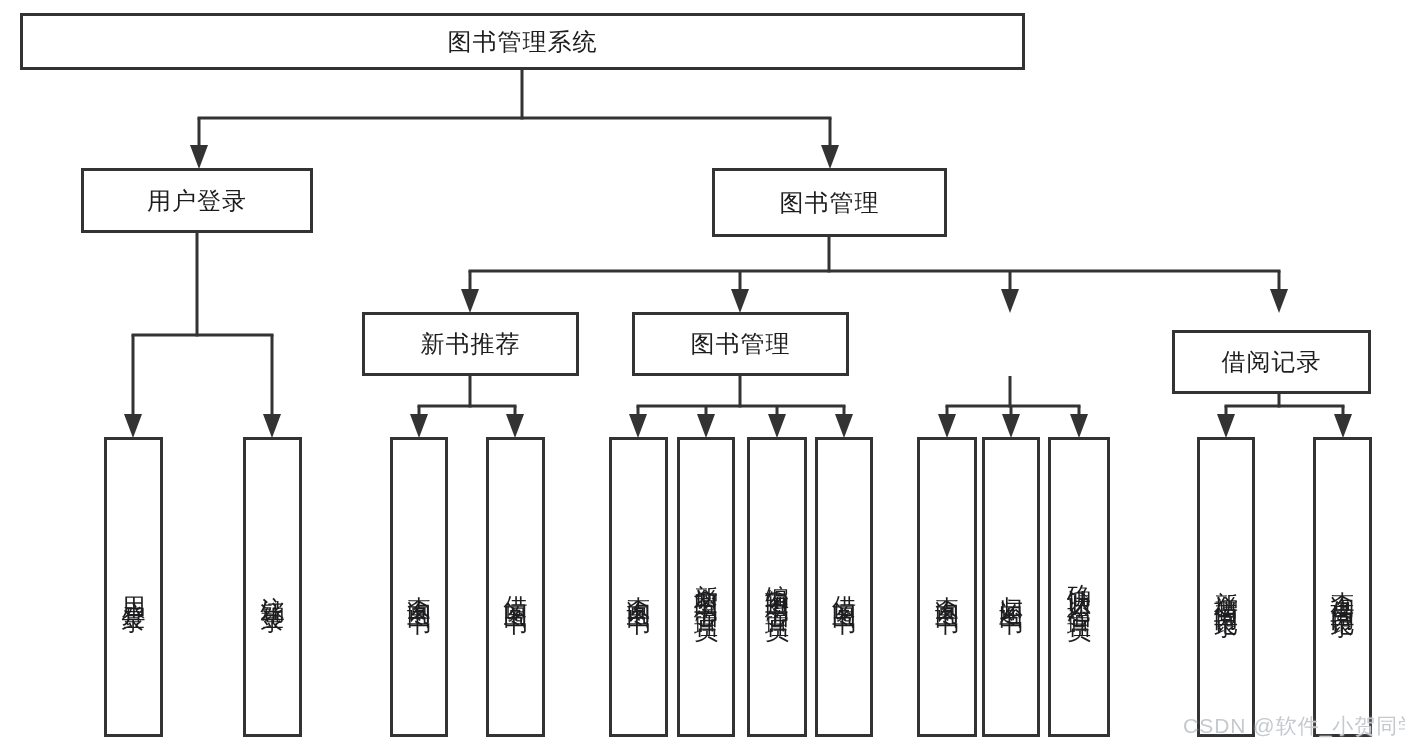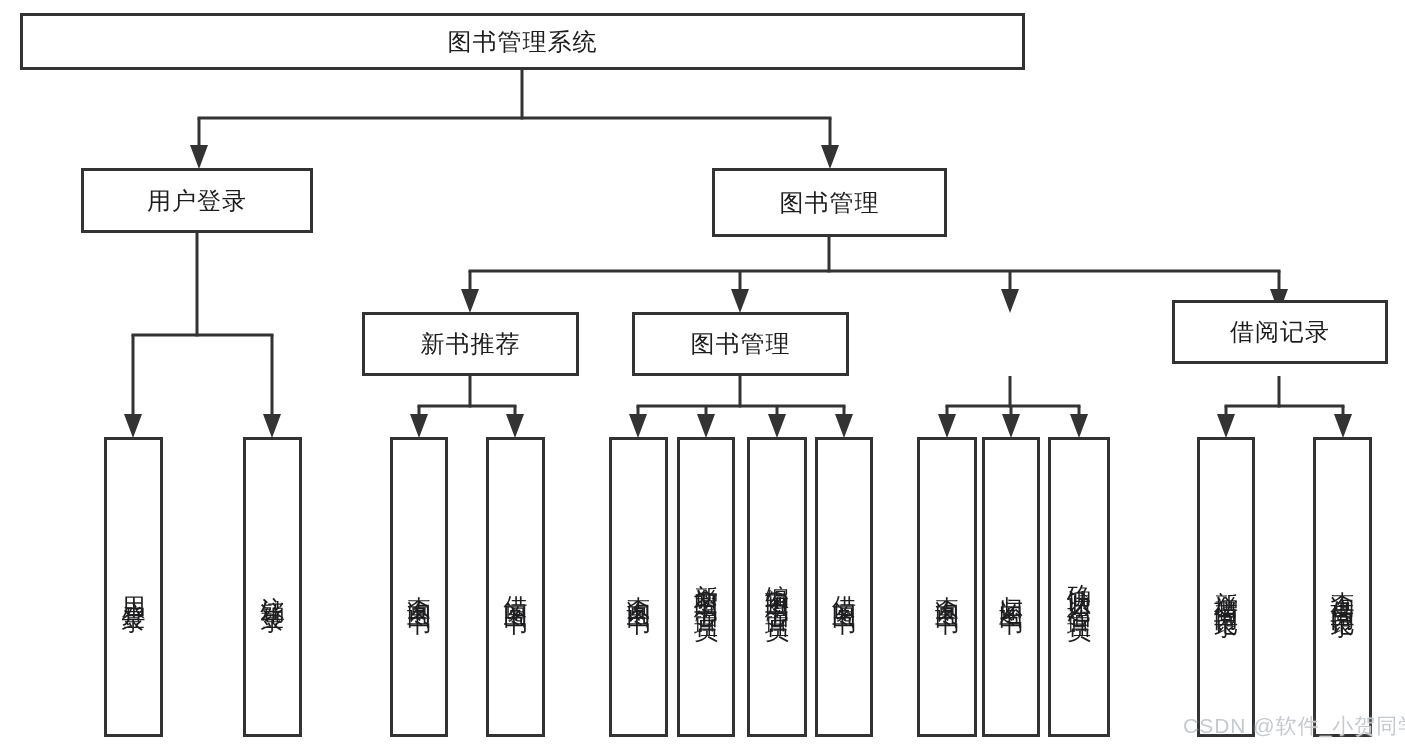--- a/index.html
+++ b/index.html
@@ -125,21 +125,21 @@
     </g>
   </svg>
 
   <div class="node h" style="left:20px;top:13px;width:1005px;height:57px">图书管理系统</div>
 
   <div class="node h" style="left:81px;top:168px;width:232px;height:65px">用户登录</div>
   <div class="node h" style="left:712px;top:168px;width:235px;height:69px">图书管理</div>
 
   <div class="node h" style="left:362px;top:312px;width:217px;height:64px">新书推荐</div>
   <div class="node h" style="left:632px;top:312px;width:217px;height:64px">图书管理</div>
-  <div class="node h" style="left:1172px;top:300px;width:216px;height:64px">借阅记录</div>
+  <div class="node h" style="left:1172px;top:330px;width:199px;height:64px">借阅记录</div>
 
   <div class="node v" style="left:104px;top:437px;width:59px;height:300px">用户登录</div>
   <div class="node v" style="left:243px;top:437px;width:59px;height:300px">注销登录</div>
 
   <div class="node v" style="left:390px;top:437px;width:58px;height:300px">查询图书</div>
   <div class="node v" style="left:486px;top:437px;width:59px;height:300px">借阅图书</div>
 
   <div class="node v" style="left:609px;top:437px;width:59px;height:300px">查询图书</div>
   <div class="node v" style="left:677px;top:437px;width:58px;height:300px">新增图书（管理员）</div>
   <div class="node v" style="left:747px;top:437px;width:60px;height:300px">编辑图书（管理员）</div>

